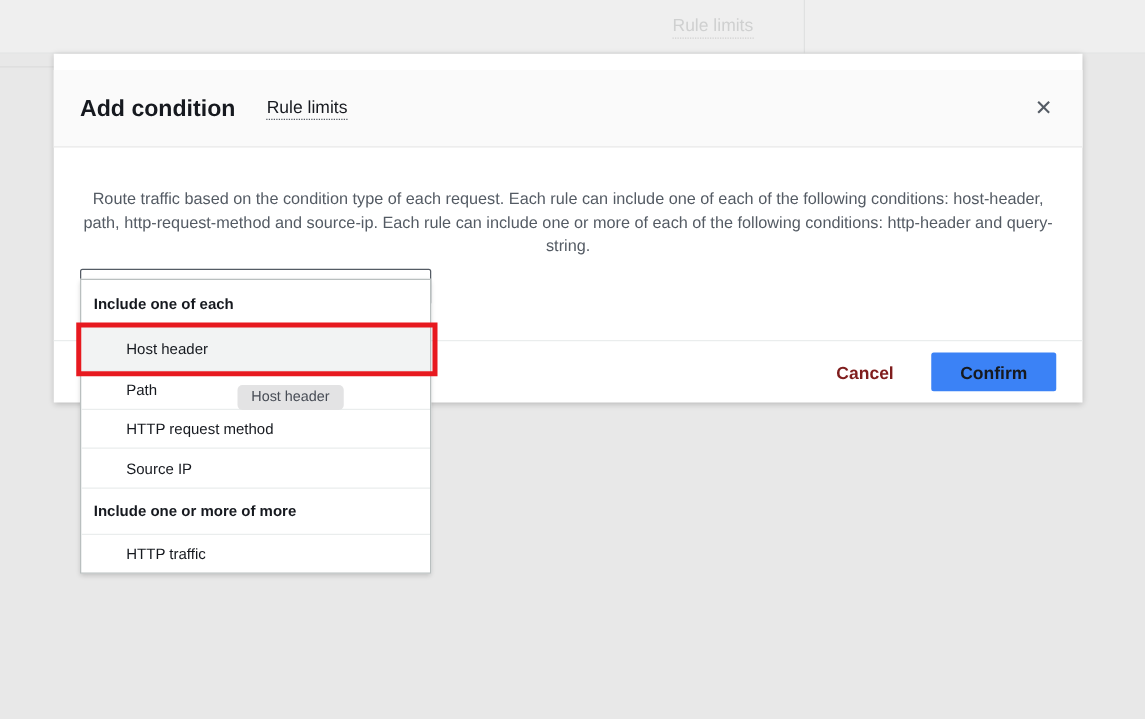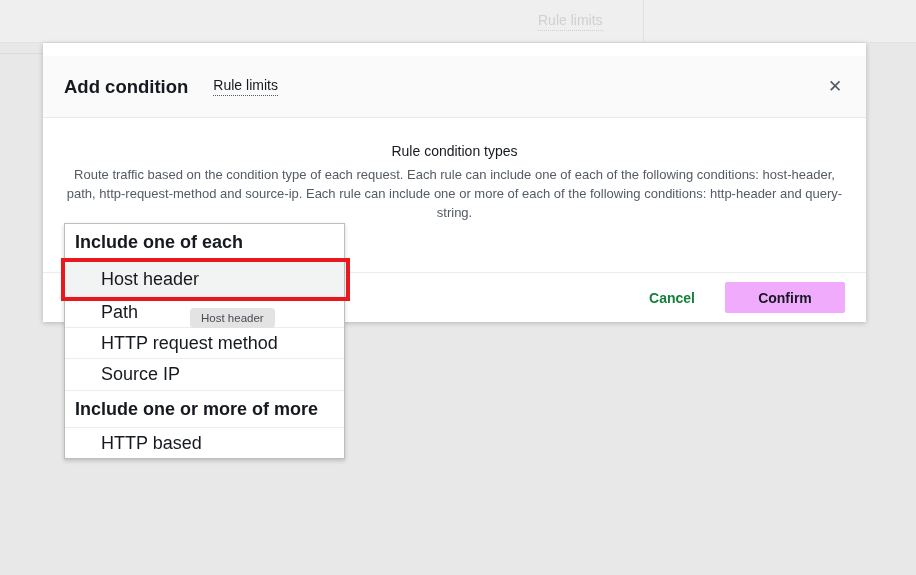--- a/index.html
+++ b/index.html
@@ -66,21 +66,21 @@
   .select-placeholder { font-style: italic; font-size: 13.5px; color: #16191f; flex: 1; }
   .caret { font-size: 9px; color: #444b55; }
 
   
   .dropdown-panel {
     position: absolute; left: 21px; top: 180px; width: 281px;
     background: #ffffff; border: 1px solid #b9bfbf;
     box-shadow: 0 2px 4px rgba(0,0,0,0.18);
     z-index: 5;
   }
-  .dd-row { display: flex; align-items: center; font-size: 18px; color: #16191f; }
+  .dd-row { display: flex; align-items: center; font-size: 12px; color: #16191f; }
   .dd-row + .dd-row { border-top: 1px solid #eaeded; }
   .dd-group { height: 37px; padding-left: 10px; font-weight: bold; }
   .dd-item { height: 31px; padding-left: 36px; cursor: pointer; }
   .dd-item-hl { height: 35px; background: #f2f3f3; }
   .dd-sip { height: 32px; }
 
   .red-box {
     position: absolute; left: -4px; width: 289px; top: 34px; height: 43px;
     border: 4px solid #e7191f; z-index: 6; pointer-events: none;
   }
@@ -92,28 +92,28 @@
 
   
   .modal-footer {
     position: absolute; left: 0; right: 0; bottom: 0; height: 50px;
     border-top: 1px solid #eaeded;
     display: flex; align-items: center; justify-content: flex-end;
     padding-right: 21px; z-index: 1;
   }
   .cancel-btn {
     background: none; border: none; cursor: pointer;
-    font-family: inherit; font-size: 14px; font-weight: bold; color: #15803d;
+    font-family: inherit; font-size: 14px; font-weight: bold; color: #7f1d1d;
     margin-right: 30px;
     margin-left: 12px;
   }
   .confirm-btn {
-    background: #f0abfc; border: none; border-radius: 2px; cursor: pointer;
+    background: #3b82f6; border: none; border-radius: 2px; cursor: pointer;
     font-family: inherit; font-size: 14px; font-weight: bold; color: #16191f;
-    width: 120px; height: 31px;
+    width: 100px; height: 31px;
   }
 </style>
 </head>
 <body>
 
 <div class="page">
 
   <div class="top-strip">
     <div class="v-divider"></div>
   </div>
@@ -124,21 +124,20 @@
 
     <div class="modal-header">
       <span class="modal-title">Add condition</span>
       <span class="header-link">Rule limits</span>
       <button class="close-btn">
         <span class="close-glyph">✕</span>
       </button>
     </div>
 
     <div class="modal-body">
-      <div class="field-label">Rule condition types</div>
       <div class="field-desc">Route traffic based on the condition type of each request. Each rule can include one of each of the following conditions: host-header, path, http-request-method and source-ip. Each rule can include one or more of each of the following conditions: http-header and query-string.</div>
 
       <div class="select-box">
         <span class="select-placeholder">Choose condition</span>
         <span class="caret">▲</span>
       </div>
     </div>
 
     <div class="dropdown-panel">
       <div class="dd-row dd-group">
@@ -153,21 +152,21 @@
       <div class="dd-row dd-item">
         <span>HTTP request method</span>
       </div>
       <div class="dd-row dd-item dd-sip">
         <span>Source IP</span>
       </div>
       <div class="dd-row dd-group">
         <span>Include one or more of more</span>
       </div>
       <div class="dd-row dd-item">
-        <span>HTTP based</span>
+        <span>HTTP traffic</span>
       </div>
 
       <div class="red-box"></div>
       <div class="tooltip">Host header</div>
     </div>
 
     <div class="modal-footer">
       <button class="cancel-btn">Cancel</button>
       <button class="confirm-btn">Confirm</button>
     </div>

